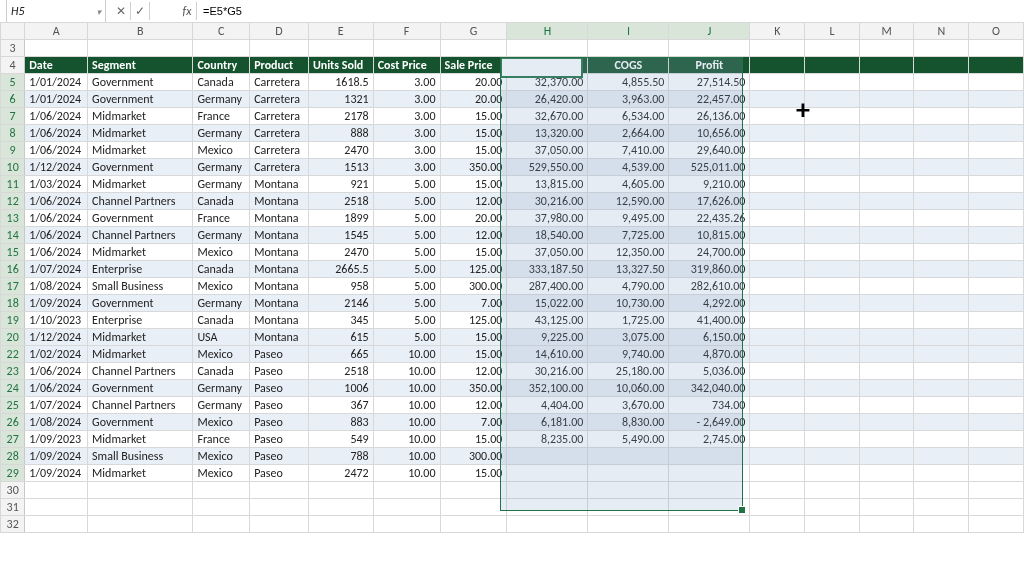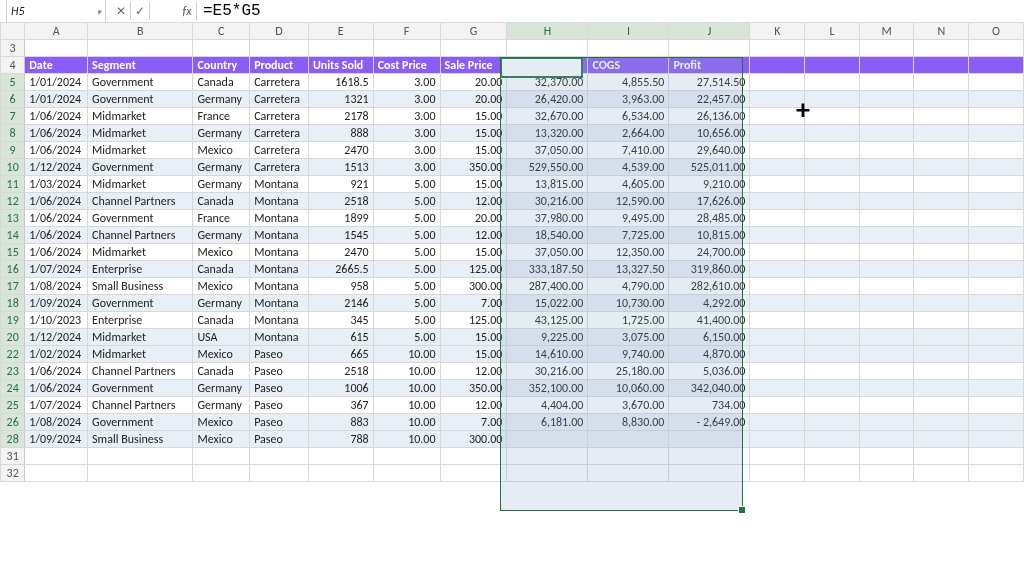--- a/index.html
+++ b/index.html
@@ -3,33 +3,33 @@
 <meta charset="utf-8">
 <style>
   html,body{margin:0;padding:0;font-family:Calibri,Arial,sans-serif;font-size:12px;color:#222;background:#fff;overflow:hidden;}
   .wrap{width:1024px;height:576px;position:relative;}
   
   .fbar{height:22px;display:flex;align-items:center;border-bottom:1px solid #d0d0d0;font-size:12px;}
   .namebox{width:90px;height:18px;margin:0 6px;border:1px solid #ccc;display:flex;align-items:center;padding:12px 4px;font-style:italic;}
   .nb-arrow{margin-left:auto;color:#888;font-size:9px;}
   .fx-btn{width:18px;height:18px;display:flex;align-items:center;justify-content:center;color:#666;border-right:1px solid #d0d0d0;}
   .fx-btn.fx{font-style:italic;color:#555;margin-left:28px;}
-  .formula-in{flex:1;height:18px;border:none;outline:none;padding:0 6px;font-family:Liberation Mono, monospace;font-size:16px;}
+  .formula-in{flex:1;height:18px;border:none;outline:none;padding:0 6px;font-family:Liberation Sans, sans-serif;font-size:11px;}
   
   .gridzone{position:absolute;top:22px;left:0;right:0;bottom:0;}
   table{border-collapse:collapse;table-layout:fixed;width:1024px;}
   th,td{border:1px solid #d8d8d8;height:16px;padding:0 4px;white-space:nowrap;overflow:hidden;text-overflow:clip;font-size:12px;}
   th{background:#f3f3f3;color:#555;font-weight:normal;text-align:center;}
   th.rowhdr{width:24px;background:#f3f3f3;text-align:center;}
   td.rowhdr{background:#f3f3f3;text-align:center;color:#555;border-right:1px solid #c8c8c8;}
   .colA{width:62px;} .colB{width:104px;} .colC{width:56px;} .colD{width:58px;}
   .colE{width:64px;} .colF{width:66px;} .colG{width:66px;}
   .colH{width:80px;} .colI{width:80px;} .colJ{width:80px;}
   .colK,.colL,.colM,.colN,.colO{width:54px;}
-  .hdr-row td{background:#8b5cf6;color:#fff;font-weight:bold;}
+  .hdr-row td{background:#14532d;color:#fff;font-weight:bold;}
   .hdr-row td.rowhdr{background:#f3f3f3;color:#555;font-weight:normal;}
   .stripe td{background:#e9eff7;}
   .stripe td.rowhdr{background:#f3f3f3;}
   .tar{text-align:right;}
   
   .selbox{position:absolute;border:1px solid #217346;background:rgba(140,170,200,0.22);pointer-events:none;}
   .active-cell{position:absolute;border:2px solid #217346;background:#fff;pointer-events:none;}
   .fill-handle{position:absolute;width:6px;height:6px;background:#217346;border:1px solid #fff;pointer-events:none;}
   .cursor-cross{position:absolute;font-size:28px;color:#000;font-weight:bold;pointer-events:none;}
   .sel-colhdr{background:#d8e5d8 !important;color:#217346 !important;}
@@ -113,22 +113,22 @@
           <tr class="hdr-row">
             <td class="rowhdr">4</td>
             <td>Date</td>
             <td>Segment</td>
             <td>Country</td>
             <td>Product</td>
             <td>Units Sold</td>
             <td>Cost Price</td>
             <td>Sale Price</td>
             <td style="text-align: center;">Sales</td>
-            <td style="text-align: left;">COGS</td>
-            <td style="text-align: left;">Profit</td>
+            <td style="text-align: center;">COGS</td>
+            <td style="text-align: center;">Profit</td>
             <td></td>
             <td></td>
             <td></td>
             <td></td>
             <td></td>
           </tr>
           <tr>
             <td class="rowhdr sel-rowhdr">5</td>
             <td>1/01/2024</td>
             <td>Government</td>
@@ -276,21 +276,21 @@
             <td class="rowhdr sel-rowhdr">13</td>
             <td>1/06/2024</td>
             <td>Government</td>
             <td>France</td>
             <td>Montana</td>
             <td class="tar">1899</td>
             <td class="tar">5.00</td>
             <td class="tar">20.00</td>
             <td class="tar">37,980.00</td>
             <td class="tar">9,495.00</td>
-            <td class="tar">28,485.00</td>
+            <td class="tar">22,435.26</td>
             <td></td>
             <td></td>
             <td></td>
             <td></td>
             <td></td>
           </tr>
           <tr class="stripe">
             <td class="rowhdr sel-rowhdr">14</td>
             <td>1/06/2024</td>
             <td>Channel Partners</td>
@@ -499,29 +499,83 @@
             <td class="tar">7.00</td>
             <td class="tar">6,181.00</td>
             <td class="tar">8,830.00</td>
             <td class="tar">-   2,649.00</td>
             <td></td>
             <td></td>
             <td></td>
             <td></td>
             <td></td>
           </tr>
+          <tr>
+            <td class="rowhdr sel-rowhdr">27</td>
+            <td>1/09/2023</td>
+            <td>Midmarket</td>
+            <td>France</td>
+            <td>Paseo</td>
+            <td class="tar">549</td>
+            <td class="tar">10.00</td>
+            <td class="tar">15.00</td>
+            <td class="tar">8,235.00</td>
+            <td class="tar">5,490.00</td>
+            <td class="tar">2,745.00</td>
+            <td></td>
+            <td></td>
+            <td></td>
+            <td></td>
+            <td></td>
+          </tr>
           <tr class="stripe">
             <td class="rowhdr sel-rowhdr">28</td>
             <td>1/09/2024</td>
             <td>Small Business</td>
             <td>Mexico</td>
             <td>Paseo</td>
             <td class="tar">788</td>
             <td class="tar">10.00</td>
             <td class="tar">300.00</td>
+            <td class="tar"></td>
+            <td class="tar"></td>
+            <td class="tar"></td>
+            <td></td>
+            <td></td>
+            <td></td>
+            <td></td>
+            <td></td>
+          </tr>
+          <tr>
+            <td class="rowhdr sel-rowhdr">29</td>
+            <td>1/09/2024</td>
+            <td>Midmarket</td>
+            <td>Mexico</td>
+            <td>Paseo</td>
+            <td class="tar">2472</td>
+            <td class="tar">10.00</td>
+            <td class="tar">15.00</td>
+            <td class="tar"></td>
+            <td class="tar"></td>
+            <td class="tar"></td>
+            <td></td>
+            <td></td>
+            <td></td>
+            <td></td>
+            <td></td>
+          </tr>
+          <tr>
+            <td class="rowhdr">30</td>
+            <td></td>
+            <td></td>
+            <td></td>
+            <td></td>
+            <td class="tar"></td>
+            <td class="tar"></td>
+            <td class="tar"></td>
             <td class="tar"></td>
             <td class="tar"></td>
             <td class="tar"></td>
             <td></td>
             <td></td>
             <td></td>
             <td></td>
             <td></td>
           </tr>
           <tr>

